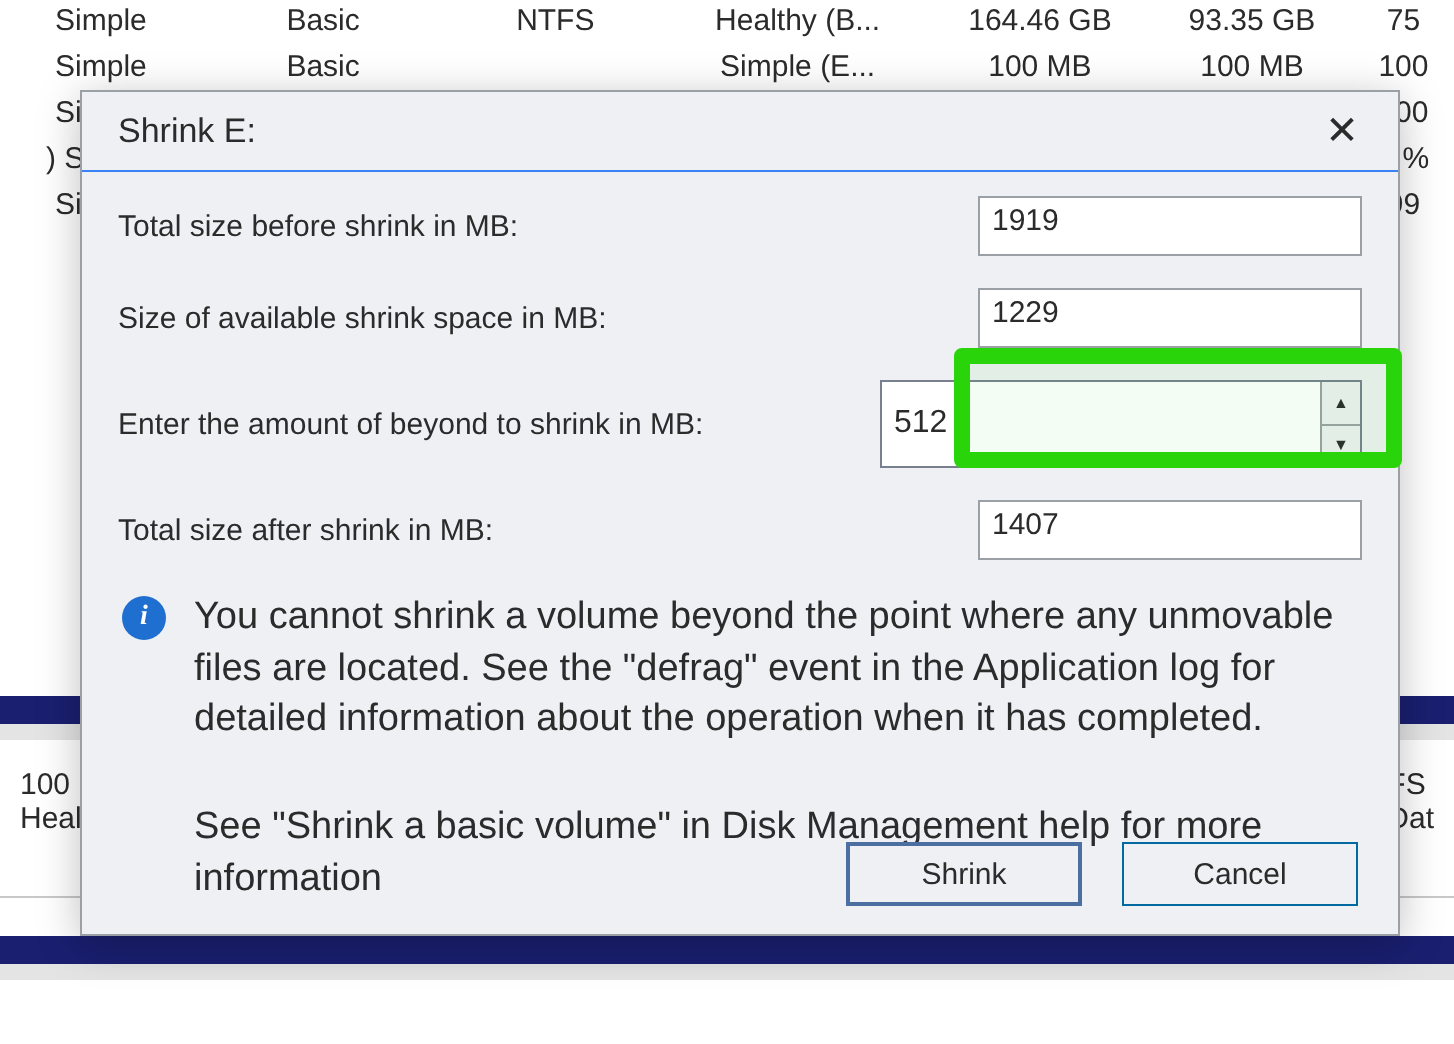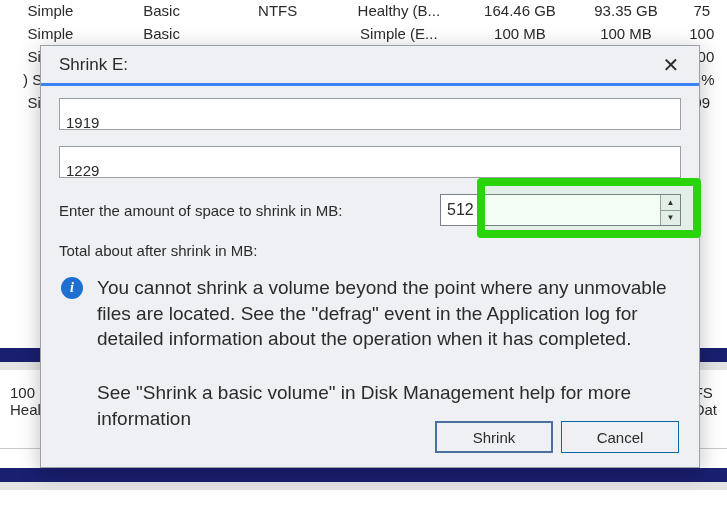--- a/index.html
+++ b/index.html
@@ -56,21 +56,21 @@
     border: 1px solid #9aa0a6;
     box-shadow: 0 4px 20px rgba(0,0,0,0.25);
   }
   .titlebar {
     height: 40px;
     display: flex;
     align-items: center;
     padding: 0 14px 0 18px;
     font-size: 17px;
     color: #2b2b2b;
-    border-bottom: 3px solid #3b82f6;
+    border-bottom: 1px solid #3b82f6;
   }
   .titlebar .spacer { flex: 1; }
   .close-x {
     width: 28px; height: 28px;
     display: flex; align-items: center; justify-content: center;
     font-size: 20px;
     font-weight: 300;
     cursor: default;
   }
   .body {
@@ -83,28 +83,28 @@
   }
   .row .lab {
     width: 430px;
     font-size: 15px;
   }
   .field-ro {
     flex: 1;
     height: 30px;
     background: #fff;
     border: 1px solid #9aa0a6;
-    padding: 15px 6px;
+    padding: 3px 6px;
     font-size: 15px;
     color: #2b2b2b;
   }
   .field-spin-wrap {
     flex: 1;
     display: flex;
-    height: 32px;
+    height: 44px;
     background: #22c55e;
     border: 1px solid #788090;
     position: relative;
   }
   .field-spin-wrap input {
     flex: 1;
     border: none;
     outline: none;
     padding: 2px 6px;
     font-size: 16px;
@@ -153,21 +153,21 @@
     margin-top: 2px;
   }
   .info-text {
     font-size: 19px;
     line-height: 1.35;
   }
   .info-text .para2 { margin-top: 28px; }
   .btnbar {
     position: absolute;
     bottom: 14px; right: 20px;
-    display: flex; gap: 8px;
+    display: flex; gap: 20px;
   }
   .btn {
     width: 118px; height: 32px;
     background: #eef0f3;
     border: 1px solid #0369a1;
     font-size: 15px;
     display: flex; align-items: center; justify-content: center;
     cursor: default;
   }
   .btn.primary {
@@ -266,38 +266,41 @@
 
 <div class="dialog">
   <div class="titlebar">
     <span>Shrink E:</span>
     <span class="spacer"></span>
     <span class="close-x">✕</span>
   </div>
 
   <div class="body">
     <div class="row">
+      <div class="lab">Total size before shrink in MB:</div>
       <div class="field-ro">1919</div>
     </div>
     <div class="row">
+      <div class="lab">Size of available shrink space in MB:</div>
       <div class="field-ro">1229</div>
     </div>
     <div class="row" style="position:relative;">
-      <div class="lab">Enter the amount of space to shrink in MB:</div>
+      <div class="lab">Enter the amount of beyond to shrink in MB:</div>
       <div class="field-spin-wrap">
         <input type="text" value="512" style="">
         <div class="spin">
           <div class="spin-btn">▲</div>
           <div class="spin-btn">▼</div>
         </div>
       </div>
       <div class="highlight-box" style="left:418px; top:-16px; width:224px; height:60px;"></div>
     </div>
     <div class="row">
-      <div class="lab">Total about after shrink in MB:</div>
+      <div class="lab">Total size after shrink in MB:</div>
+      <div class="field-ro">1407</div>
     </div>
 
     <div class="info-row">
       <div class="info-icon">i</div>
       <div class="info-text">
         <div>You cannot shrink a volume beyond the point where any unmovable files are located. See the "defrag" event in the Application log for detailed information about the operation when it has completed.</div>
         <div class="para2">See "Shrink a basic volume" in Disk Management help for more information</div>
       </div>
     </div>
   </div>

